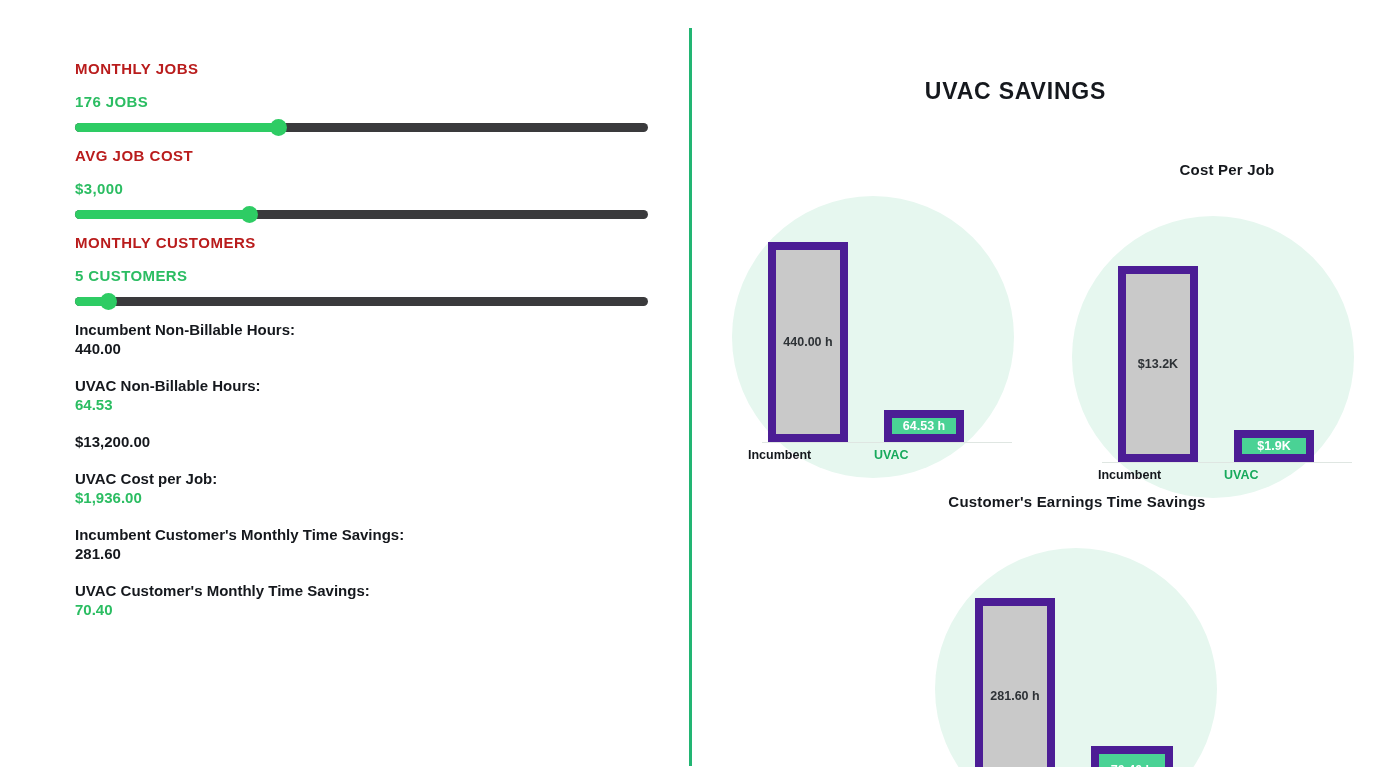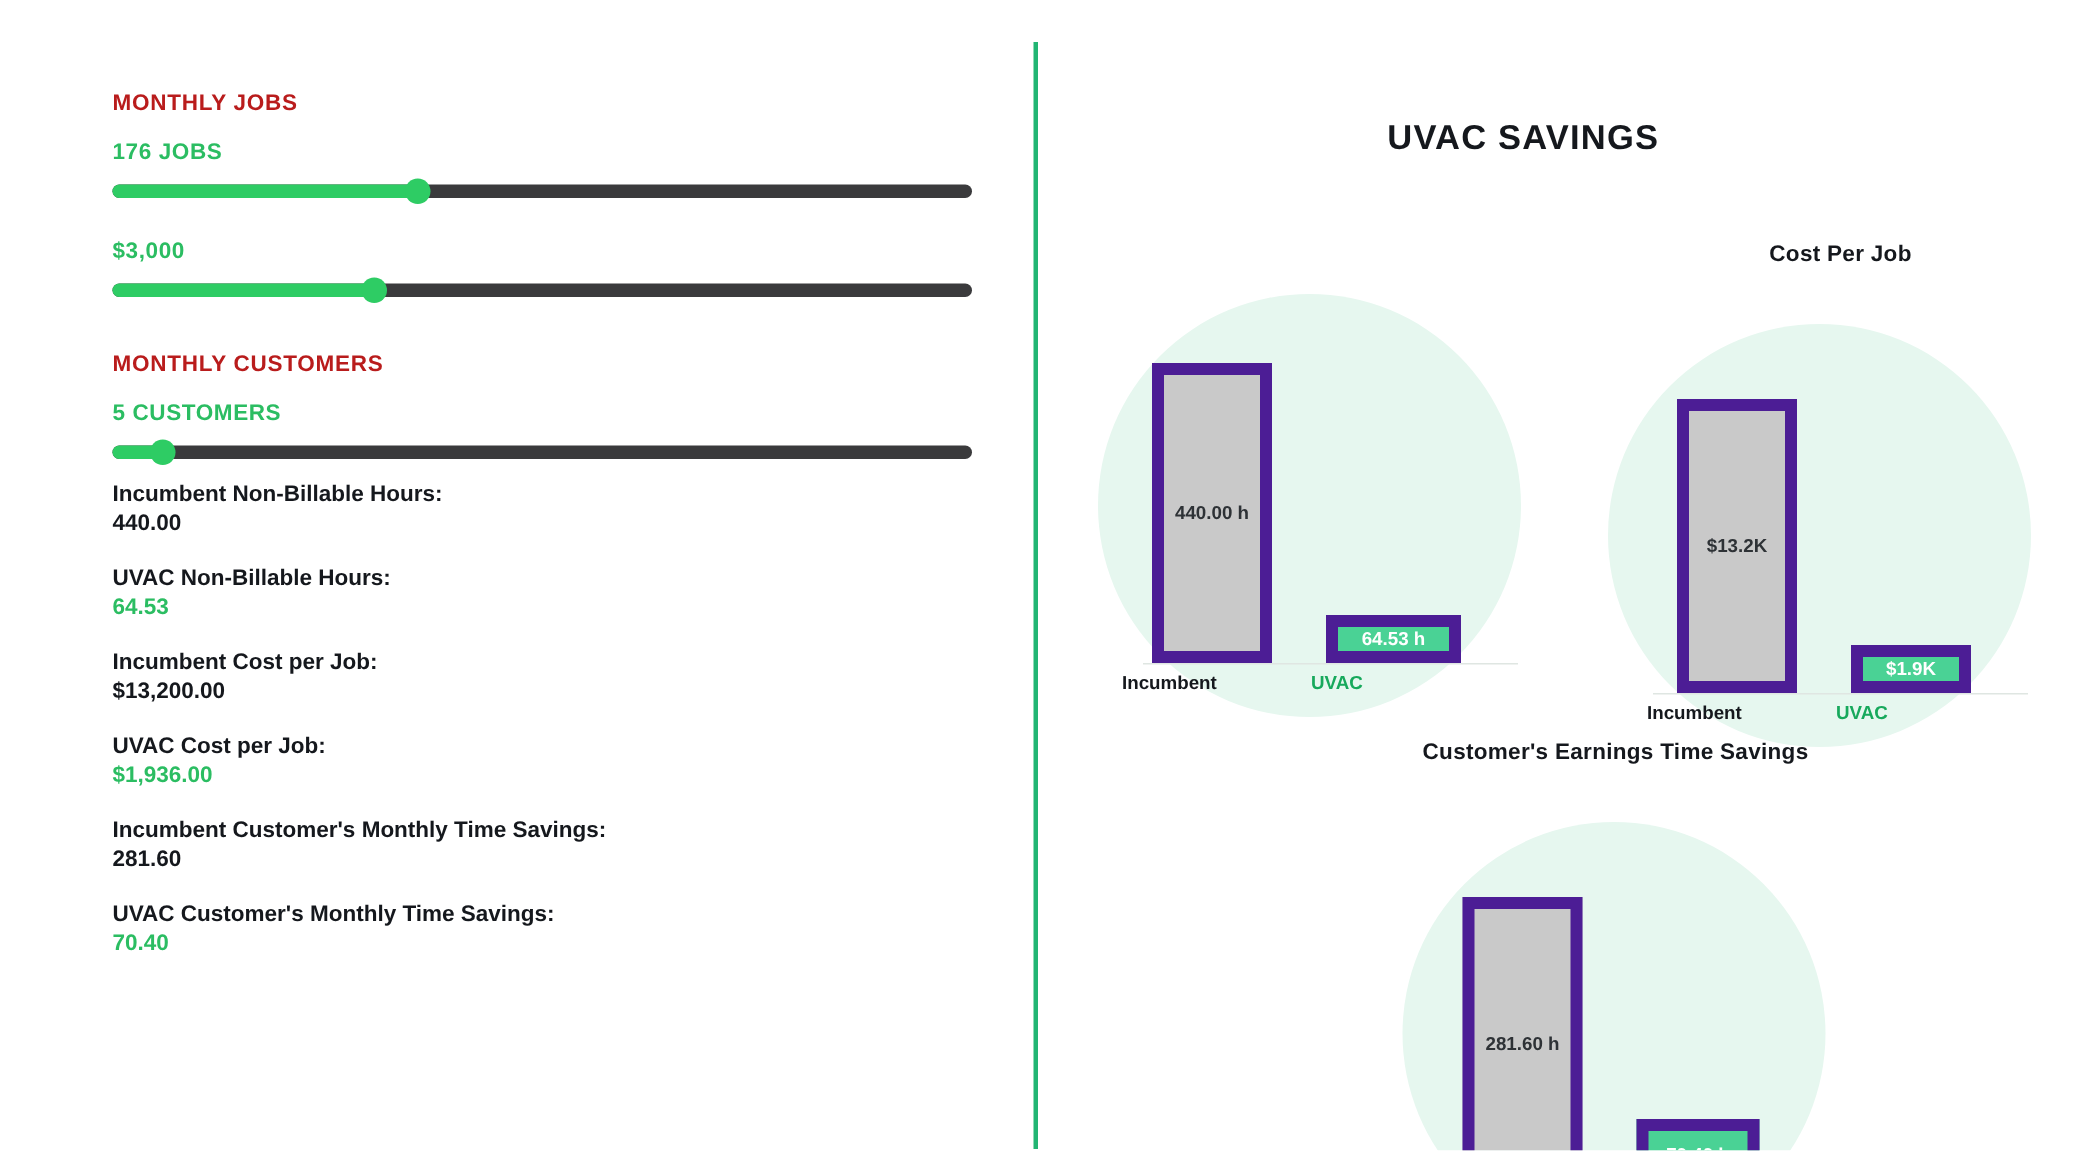--- a/index.html
+++ b/index.html
@@ -213,20 +213,21 @@
       <div class="control-label">MONTHLY JOBS</div>
       <div class="control-value">176 JOBS</div>
       <div class="slider">
         <div class="slider-track"></div>
         <div class="slider-fill" id="fill-0" style="width: 35.5%;"></div>
         <div class="slider-thumb" id="thumb-0" style="left: 35.5%;"></div>
       </div>
     </div>
 
     <div class="control-group cg2">
+      <div class="control-label">AVG JOB COST</div>
       <div class="control-value">$3,000</div>
       <div class="slider">
         <div class="slider-track"></div>
         <div class="slider-fill" id="fill-1" style="width: 30.5%;"></div>
         <div class="slider-thumb" id="thumb-1" style="left: 30.5%;"></div>
       </div>
     </div>
 
     <div class="control-group cg3">
       <div class="control-label">MONTHLY CUSTOMERS</div>
@@ -241,21 +242,20 @@
     <div class="results">
       <div class="result-item">
         <div class="result-label">Incumbent Non-Billable Hours:</div>
         <div class="result-value">440.00</div>
       </div>
       <div class="result-item">
         <div class="result-label">UVAC Non-Billable Hours:</div>
         <div class="result-value accent">64.53</div>
       </div>
       <div class="result-item">
-        <div class="result-label">Incumbent Cost per Job:</div>
         <div class="result-value">$13,200.00</div>
       </div>
       <div class="result-item">
         <div class="result-label">UVAC Cost per Job:</div>
         <div class="result-value accent">$1,936.00</div>
       </div>
       <div class="result-item">
         <div class="result-label">Incumbent Customer's Monthly Time Savings:</div>
         <div class="result-value">281.60</div>
       </div>
@@ -272,21 +272,21 @@
 
     <div class="panel-title">UVAC SAVINGS</div>
 
     <div class="chart-block chart-a">
       <div class="chart-canvas">
         <div class="chart-circle circle-a"></div>
         <div class="chart-baseline" style="left:38px; top:268px; width:250px;"></div>
         <div class="bar bar-incumbent" style="left:44px; top:68px; width:80px; height:200px;">
           <span class="bar-label">440.00 h</span>
         </div>
-        <div class="bar bar-uvac" style="left:160px; top:236px; width:90px; height:32px;">
+        <div class="bar bar-uvac" style="left:160px; top:236px; width:80px; height:32px;">
           <span class="bar-label light">64.53 h</span>
         </div>
         <div class="axis-label axis-incumbent" style="left:24px; top:274px; width:120px;">Incumbent</div>
         <div class="axis-label axis-uvac" style="left:150px; top:274px; width:100px;">UVAC</div>
       </div>
     </div>
 
     <div class="chart-block chart-b">
       <div class="chart-subtitle">Cost Per Job</div>
       <div class="chart-canvas">

